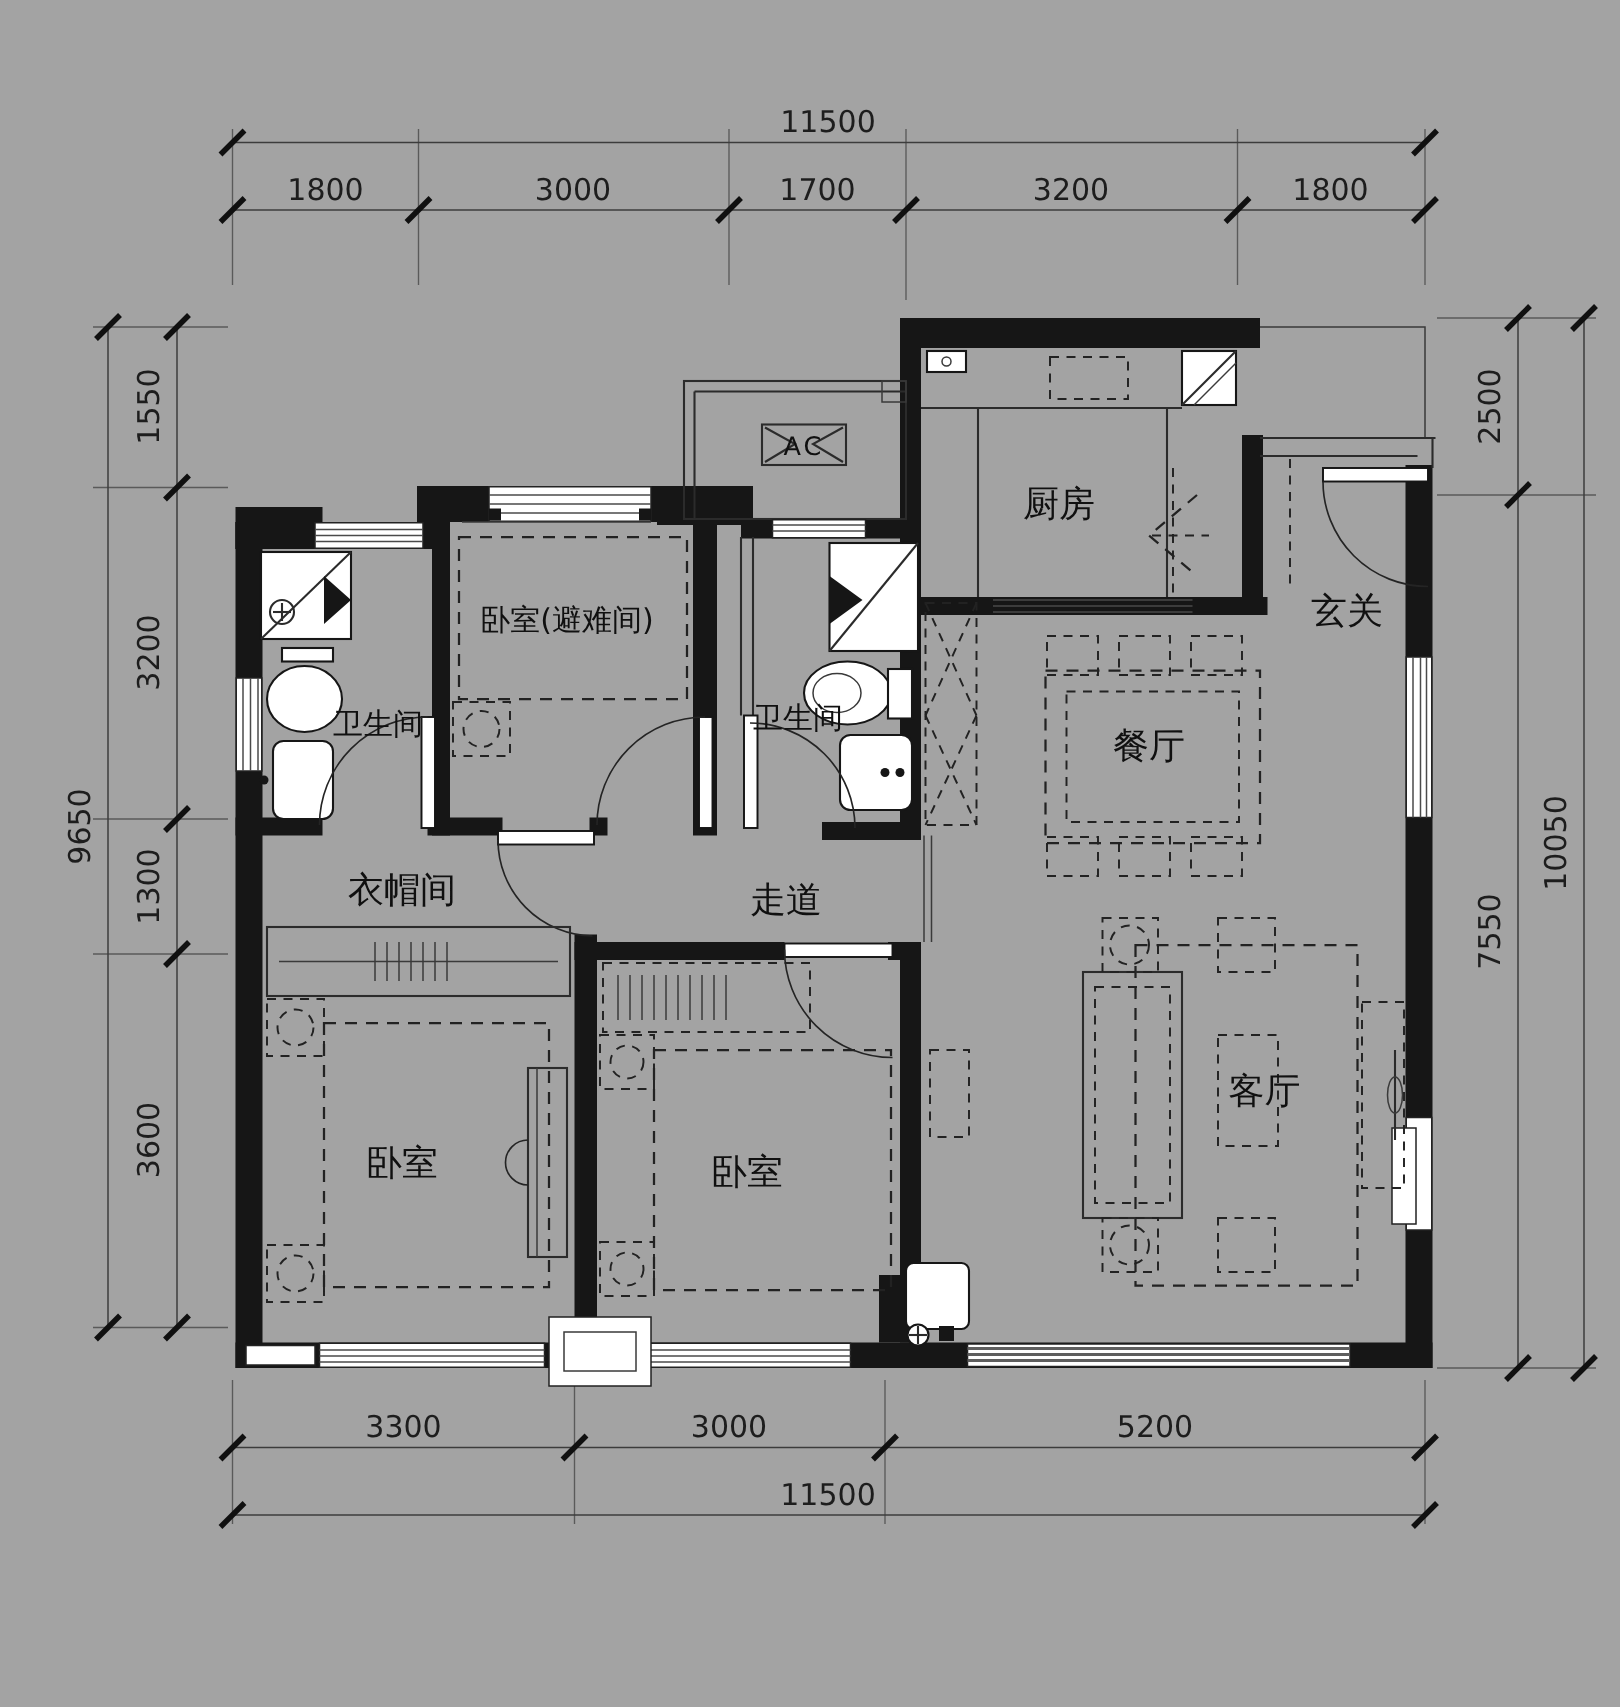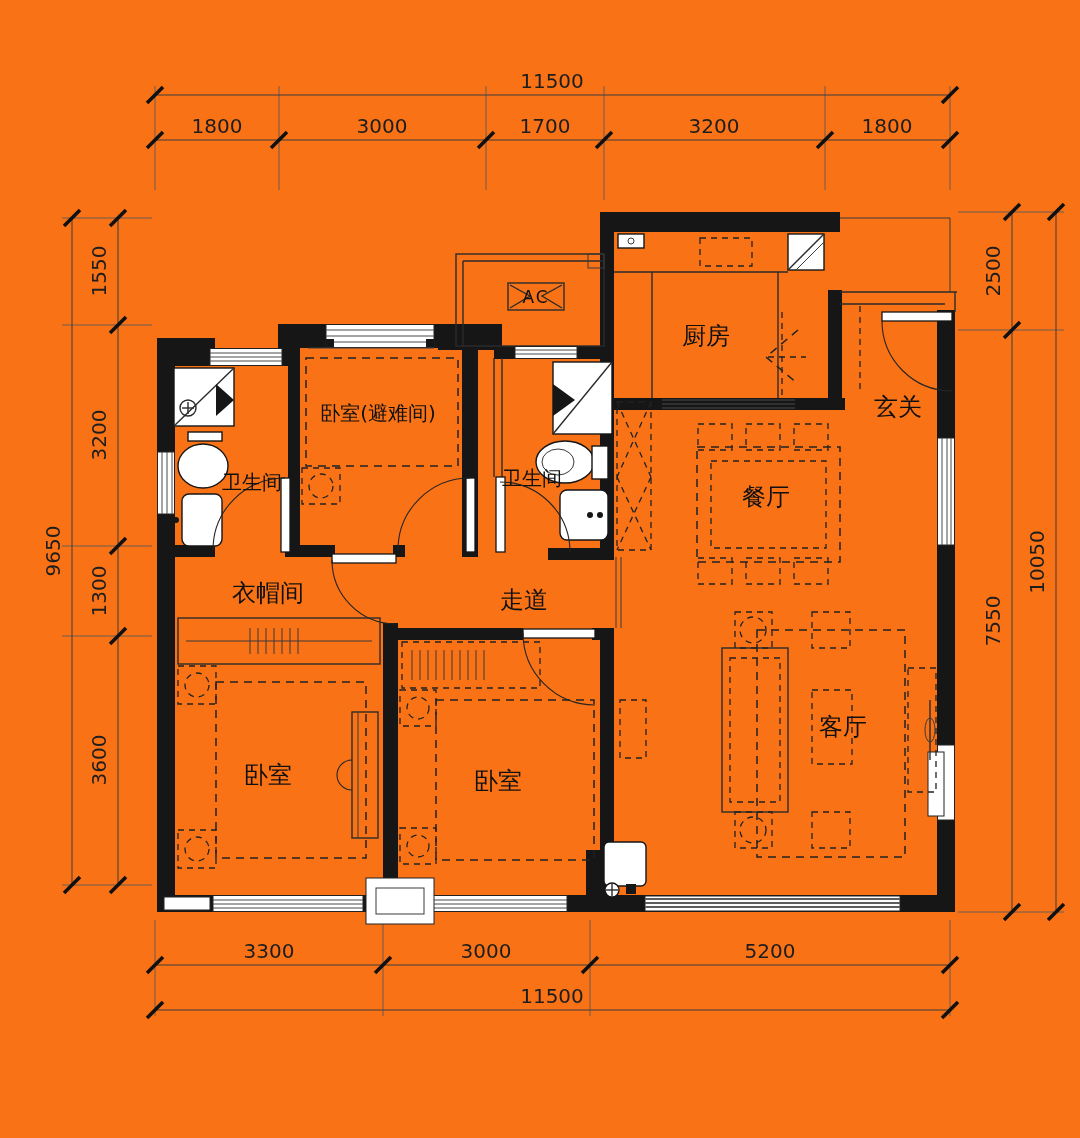--- a/index.html
+++ b/index.html
@@ -1,16 +1,16 @@
 <!DOCTYPE html>
 <html><head>
 <meta charset="utf-8">
 <style>
   html,body{margin:0;padding:0;background:#fbfbfb;width:1080px;height:1138px;overflow:hidden;}
-  #plan-wrap{position:relative;width:1080px;height:1138px;background:#f97316;font-family:"DejaVu Sans",sans-serif;}
+  #plan-wrap{position:relative;width:1080px;height:1138px;background:#a3a3a3;font-family:"DejaVu Sans",sans-serif;}
   svg{position:absolute;left:0;top:0;}
   .w{fill:#161616;stroke:none;}
   .ln{stroke:#2b2b2b;stroke-width:1.4;fill:none;}
   .thin{stroke:#3a3a3a;stroke-width:1;fill:none;}
   .dash{stroke:#222;stroke-width:1.5;fill:none;stroke-dasharray:8 6;}
   .dashf{stroke:#222;stroke-width:1.3;fill:none;stroke-dasharray:6 5;}
   .win{fill:#ffffff;stroke:#222;stroke-width:1;}
   .winl{stroke:#4a4a4a;stroke-width:1;fill:none;}
   .dim{stroke:#3c3c3c;stroke-width:1;fill:none;}
   .ext{stroke:#5a5a5a;stroke-width:0.9;fill:none;}

